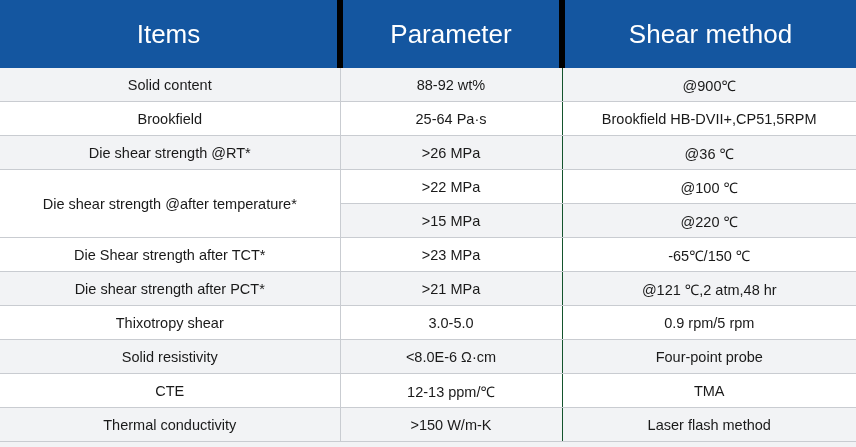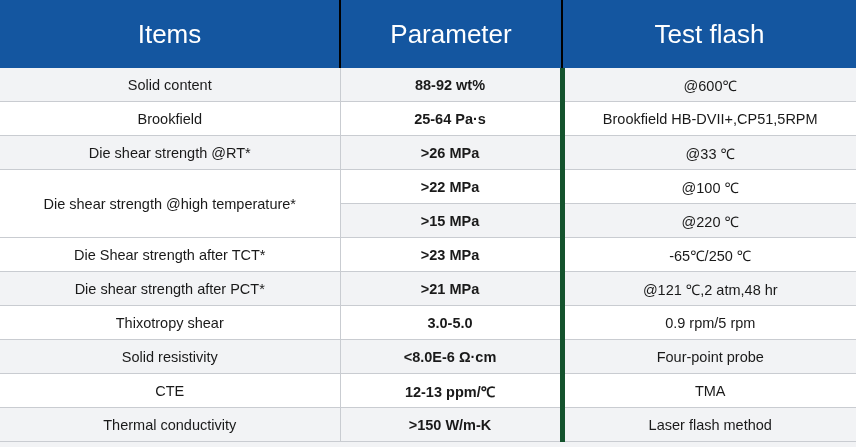--- a/index.html
+++ b/index.html
@@ -23,21 +23,21 @@
   .spec-table col.c3 { width: 294px; }
 
   .spec-table thead th {
     background: #1456a0;
     color: #ffffff;
     font-size: 26px;
     font-weight: normal;
     height: 68px;
     text-align: center;
     vertical-align: middle;
-    border-right: 2px solid #000000;
+    border-right: 6px solid #000000;
     padding: 0;
   }
   .spec-table thead th:last-child {
     border-right: none;
   }
 
   .spec-table tbody td {
     font-size: 14.5px;
     color: #1a1a1a;
     text-align: center;
@@ -50,22 +50,21 @@
   .spec-table tbody tr:nth-child(odd) td {
     background: #f2f3f5;
   }
   .spec-table tbody tr:nth-child(even) td {
     background: #ffffff;
   }
   .spec-table tbody td.item-cell {
     border-right: 1px solid #c9ccd1;
   }
   .spec-table tbody td.param-cell {
-    border-right: 5px solid #14532d;
-    font-weight: bold;
+    border-right: 1px solid #14532d;
   }
 
   .footnote-row td {
     text-align: left !important;
     font-size: 14.5px;
     padding-left: 8px !important;
     height: 30px;
     border-bottom: none !important;
     background: #f2f3f5 !important;
   }
@@ -76,52 +75,52 @@
 <table class="spec-table">
   <colgroup>
     <col class="c1">
     <col class="c2">
     <col class="c3">
   </colgroup>
   <thead>
     <tr>
       <th>Items</th>
       <th>Parameter</th>
-      <th>Test flash</th>
+      <th>Shear method</th>
     </tr>
   </thead>
   <tbody id="table-body">
       <tr>
         <td class="item-cell">Solid content</td>
         <td class="param-cell">88-92 wt%</td>
-        <td class="method-cell">@600℃</td>
+        <td class="method-cell">@900℃</td>
       </tr>
       <tr>
         <td class="item-cell">Brookfield</td>
         <td class="param-cell">25-64 Pa·s</td>
         <td class="method-cell">Brookfield HB-DVII+,CP51,5RPM</td>
       </tr>
       <tr>
         <td class="item-cell">Die shear strength @RT*</td>
         <td class="param-cell">&gt;26 MPa</td>
-        <td class="method-cell">@33 ℃</td>
+        <td class="method-cell">@36 ℃</td>
       </tr>
       <tr>
-        <td class="item-cell" rowspan="2">Die shear strength @high temperature*</td>
+        <td class="item-cell" rowspan="2">Die shear strength @after temperature*</td>
         <td class="param-cell">&gt;22 MPa</td>
         <td class="method-cell">@100 ℃</td>
       </tr>
       <tr>
         <td class="param-cell">&gt;15 MPa</td>
         <td class="method-cell">@220 ℃</td>
       </tr>
       <tr>
         <td class="item-cell">Die Shear strength after TCT*</td>
         <td class="param-cell">&gt;23 MPa</td>
-        <td class="method-cell">-65℃/250 ℃</td>
+        <td class="method-cell">-65℃/150 ℃</td>
       </tr>
       <tr>
         <td class="item-cell">Die shear strength after PCT*</td>
         <td class="param-cell">&gt;21 MPa</td>
         <td class="method-cell">@121 ℃,2 atm,48 hr</td>
       </tr>
       <tr>
         <td class="item-cell">Thixotropy shear</td>
         <td class="param-cell">3.0-5.0</td>
         <td class="method-cell">0.9 rpm/5 rpm</td>

